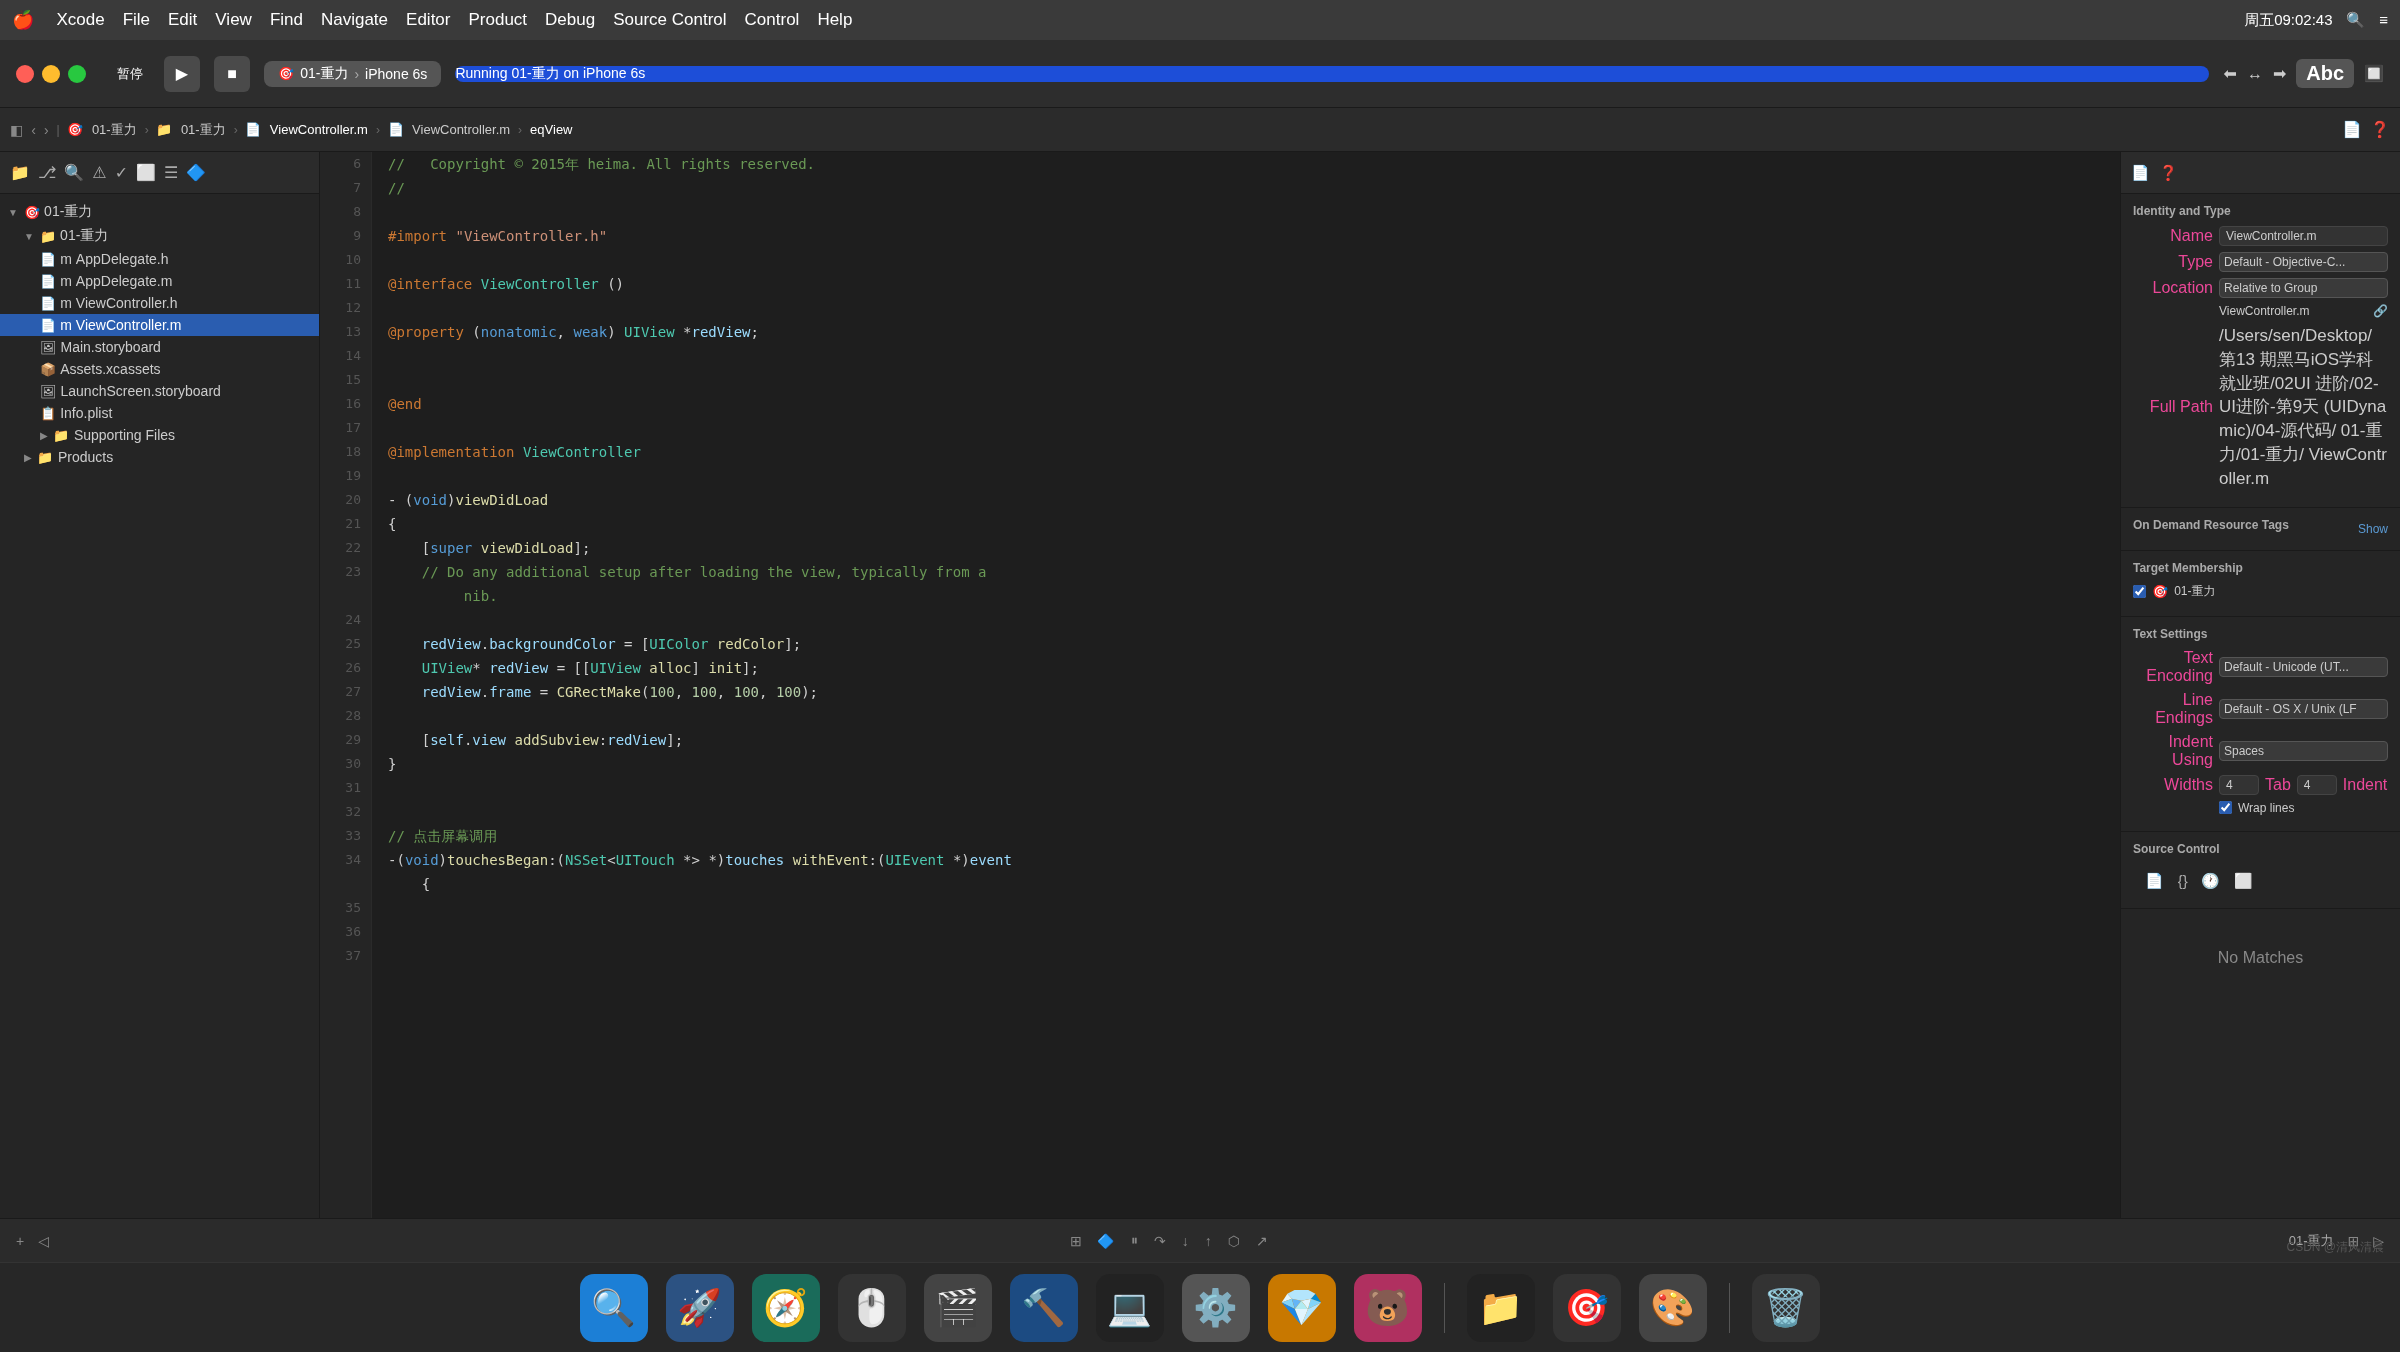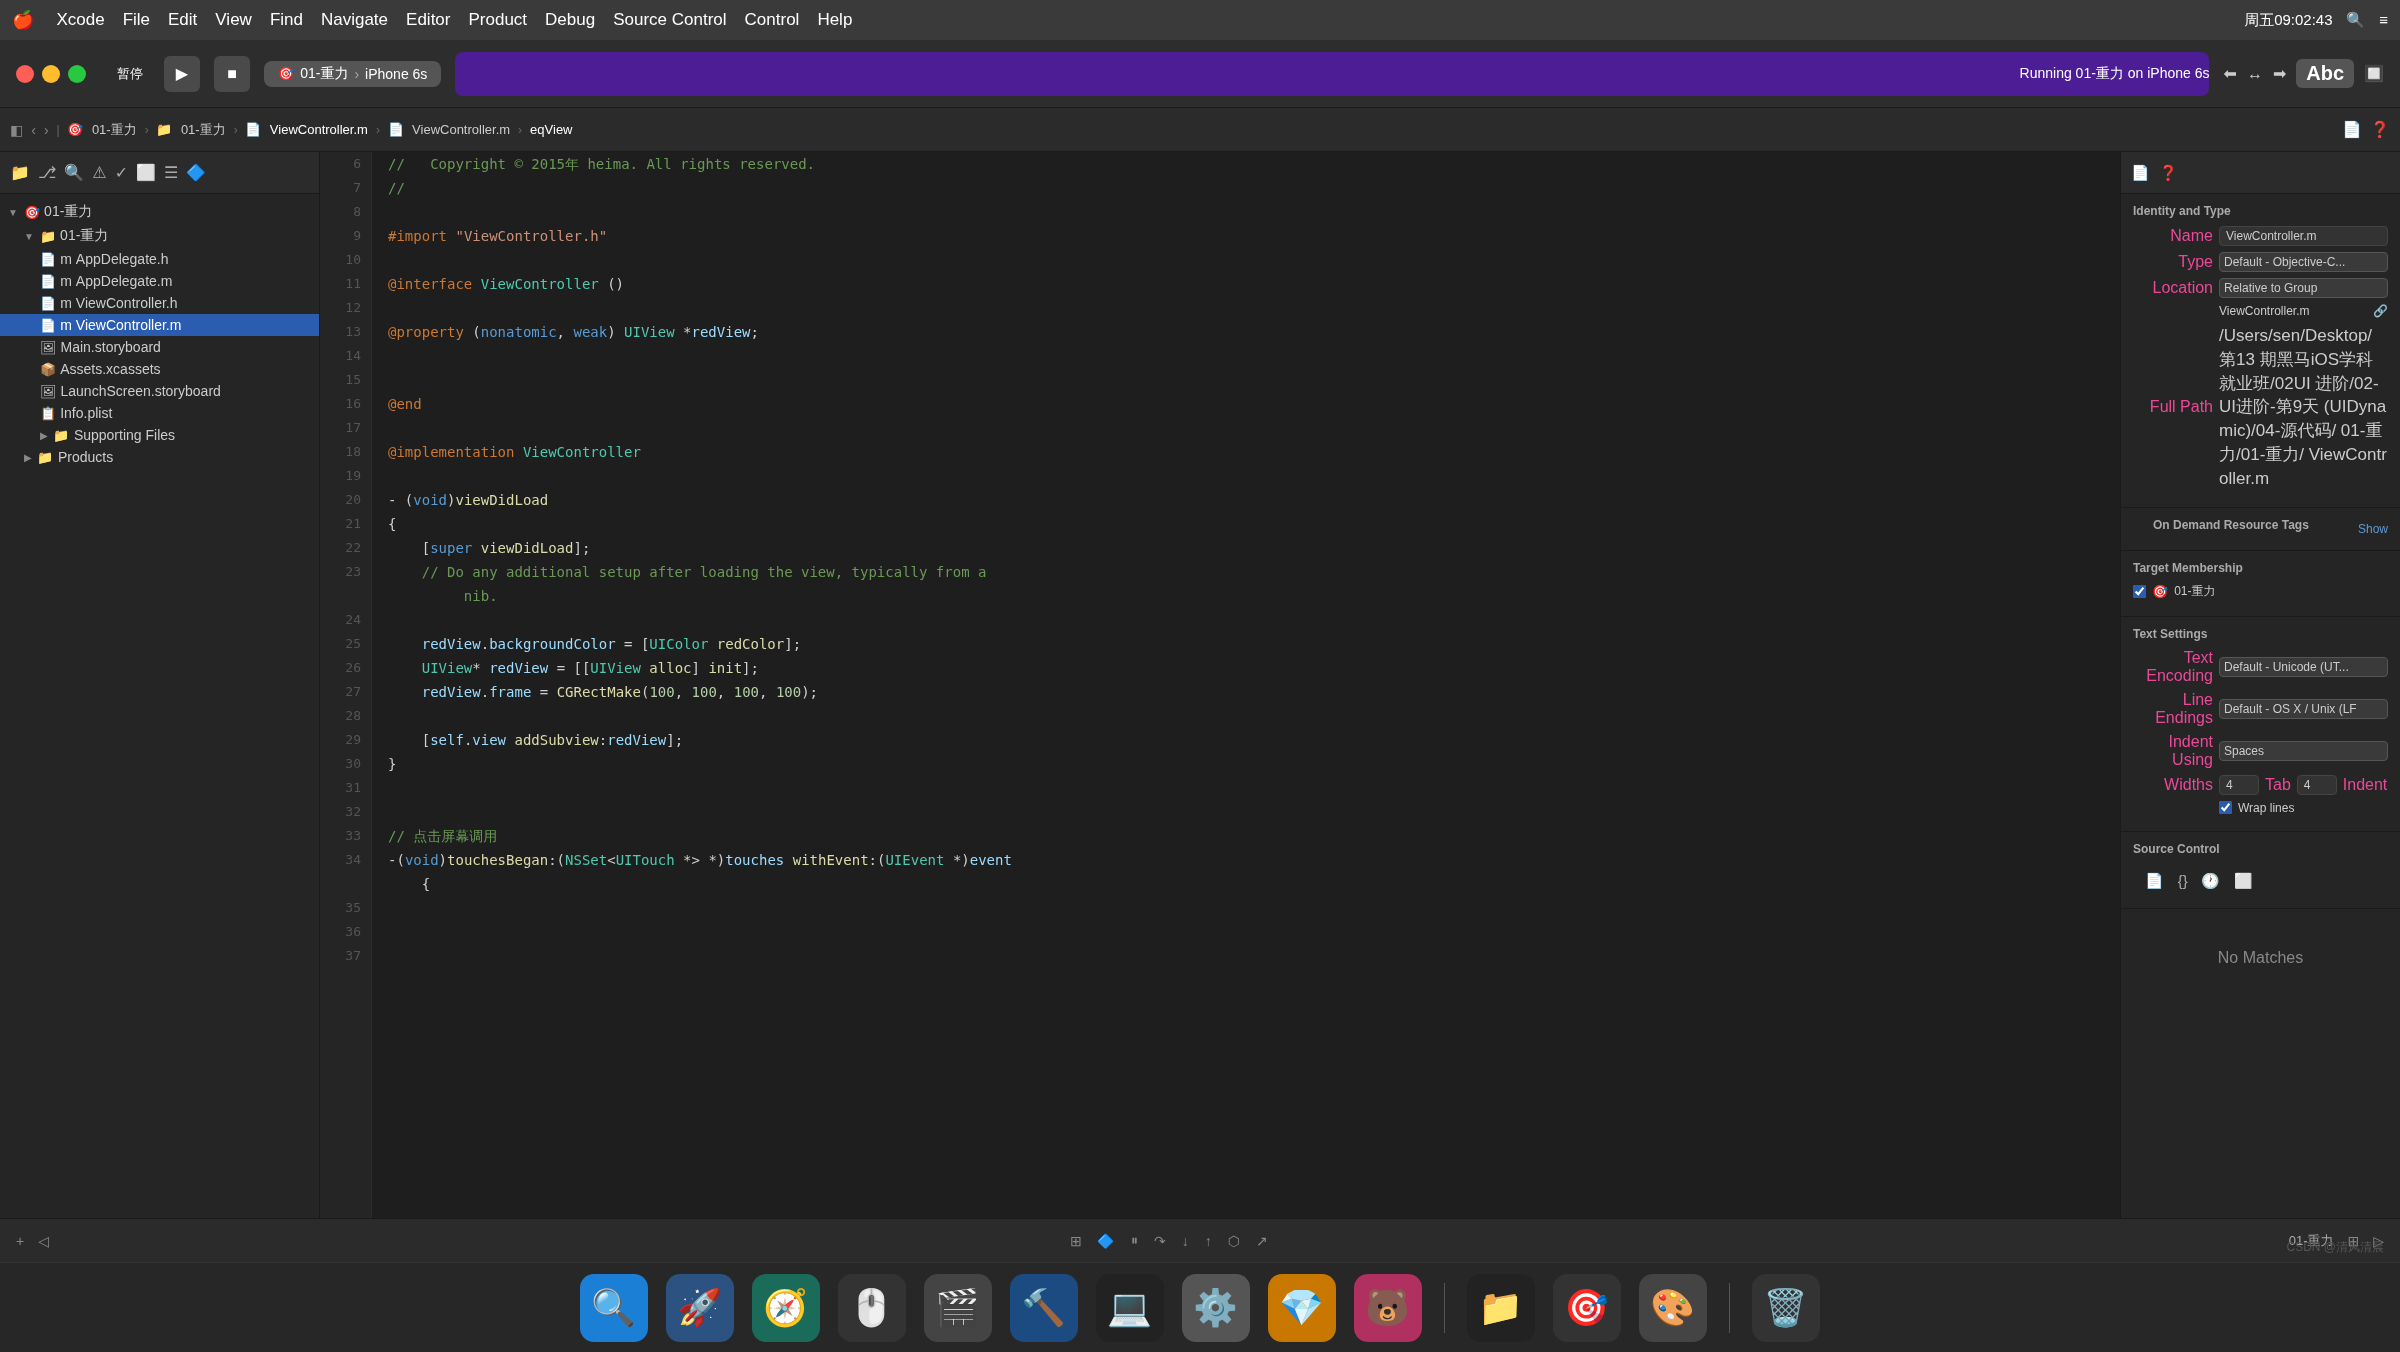--- a/index.html
+++ b/index.html
@@ -93,26 +93,26 @@
       border-radius: 8px;
       padding: 4px 14px;
       color: #fff;
       font-size: 14px;
       display: flex;
       align-items: center;
       gap: 6px;
     }
     .running-banner {
       flex: 1;
-      background: #4c1d95;
+      background: #1d4ed8;
       border-radius: 8px;
-      height: 44px;
-      display: flex;
-      align-items: center;
-      justify-content: flex-end;
+      height: 16px;
+      display: flex;
+      align-items: center;
+      justify-content: flex-start;
       color: #fff;
       font-size: 14px;
     }
     .toolbar-right-icons {
       display: flex;
       gap: 10px;
       align-items: center;
     }
     .toolbar-icon {
       color: #ccc;
@@ -697,21 +697,21 @@
         <span class="panel-value">ViewController.m</span>
         <span style="color:#aaa;font-size:12px;cursor:pointer;">🔗</span>
       </div>
       <div class="panel-row">
         <span class="panel-label">Full Path</span>
         <span class="panel-fullpath">/Users/sen/Desktop/第13 期黑马iOS学科就业班/02UI 进阶/02-UI进阶-第9天 (UIDynamic)/04-源代码/ 01-重力/01-重力/ ViewController.m</span>
       </div>
     </div>
 
     <div class="panel-section">
-      <div style="display:flex;justify-content:space-between;align-items:center;margin-left:20px;">
+      <div style="display:flex;justify-content:space-between;align-items:center;">
         <span class="panel-section-title">On Demand Resource Tags</span>
         <span style="color:#5b9bd5;font-size:12px;cursor:pointer;">Show</span>
       </div>
     </div>
 
     <div class="panel-section">
       <div class="panel-section-title">Target Membership</div>
       <div class="panel-row">
         <input type="checkbox" class="panel-checkbox" checked="" style="">
         <span style="font-size:13px;">🎯</span>

